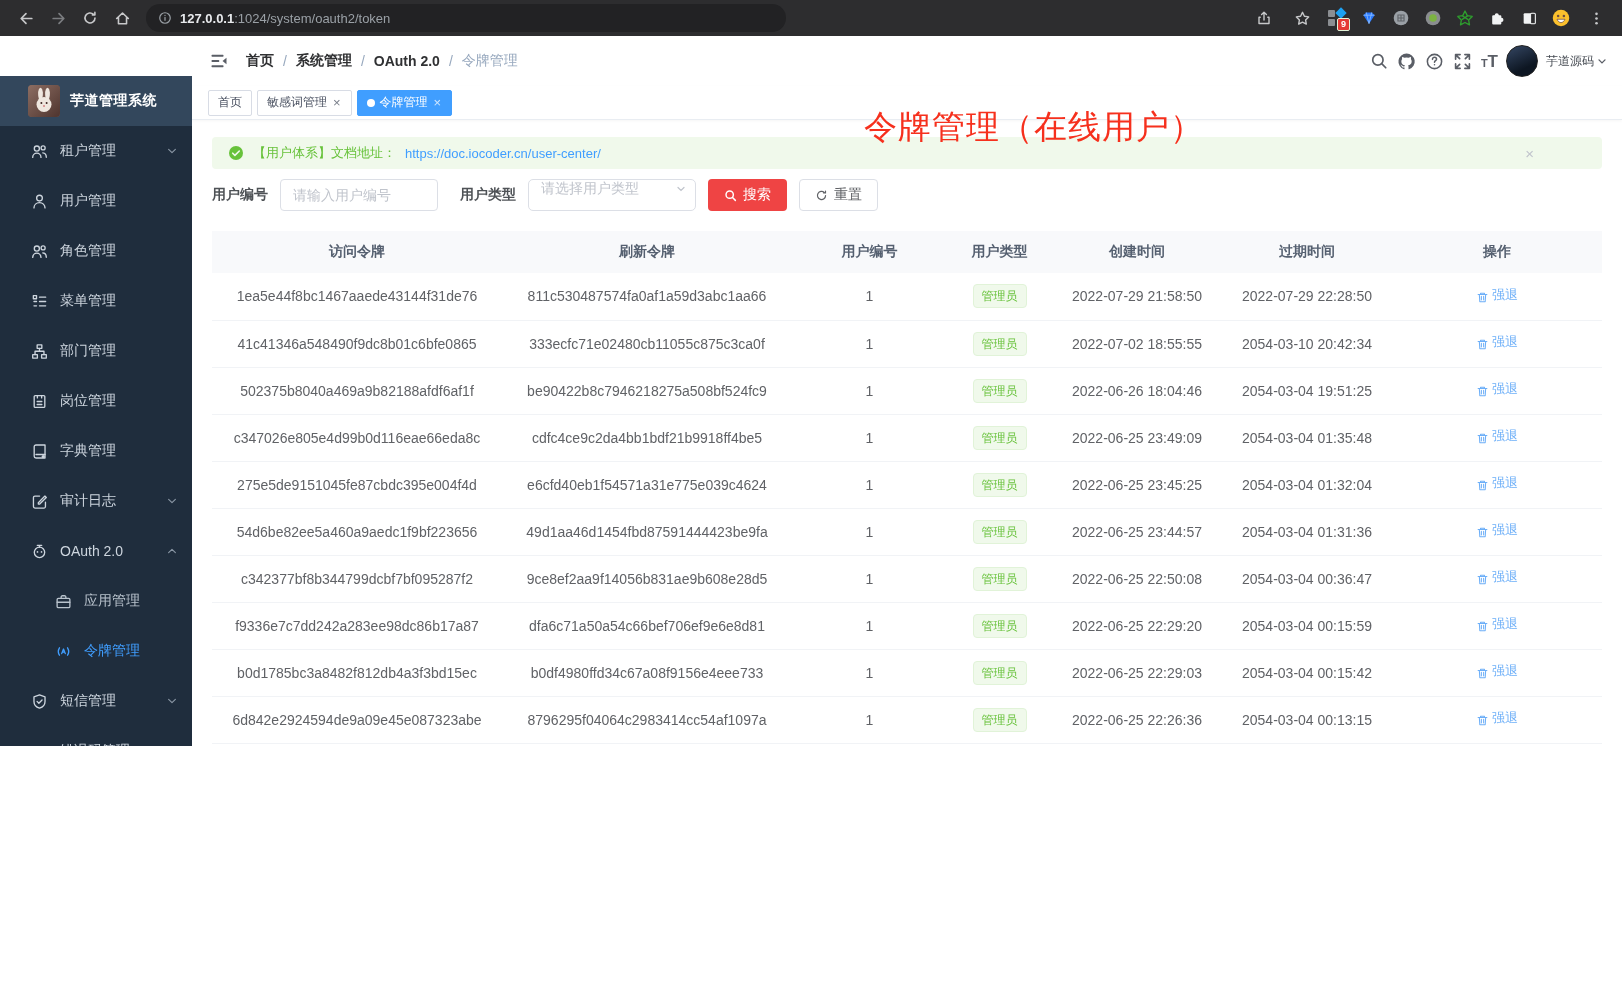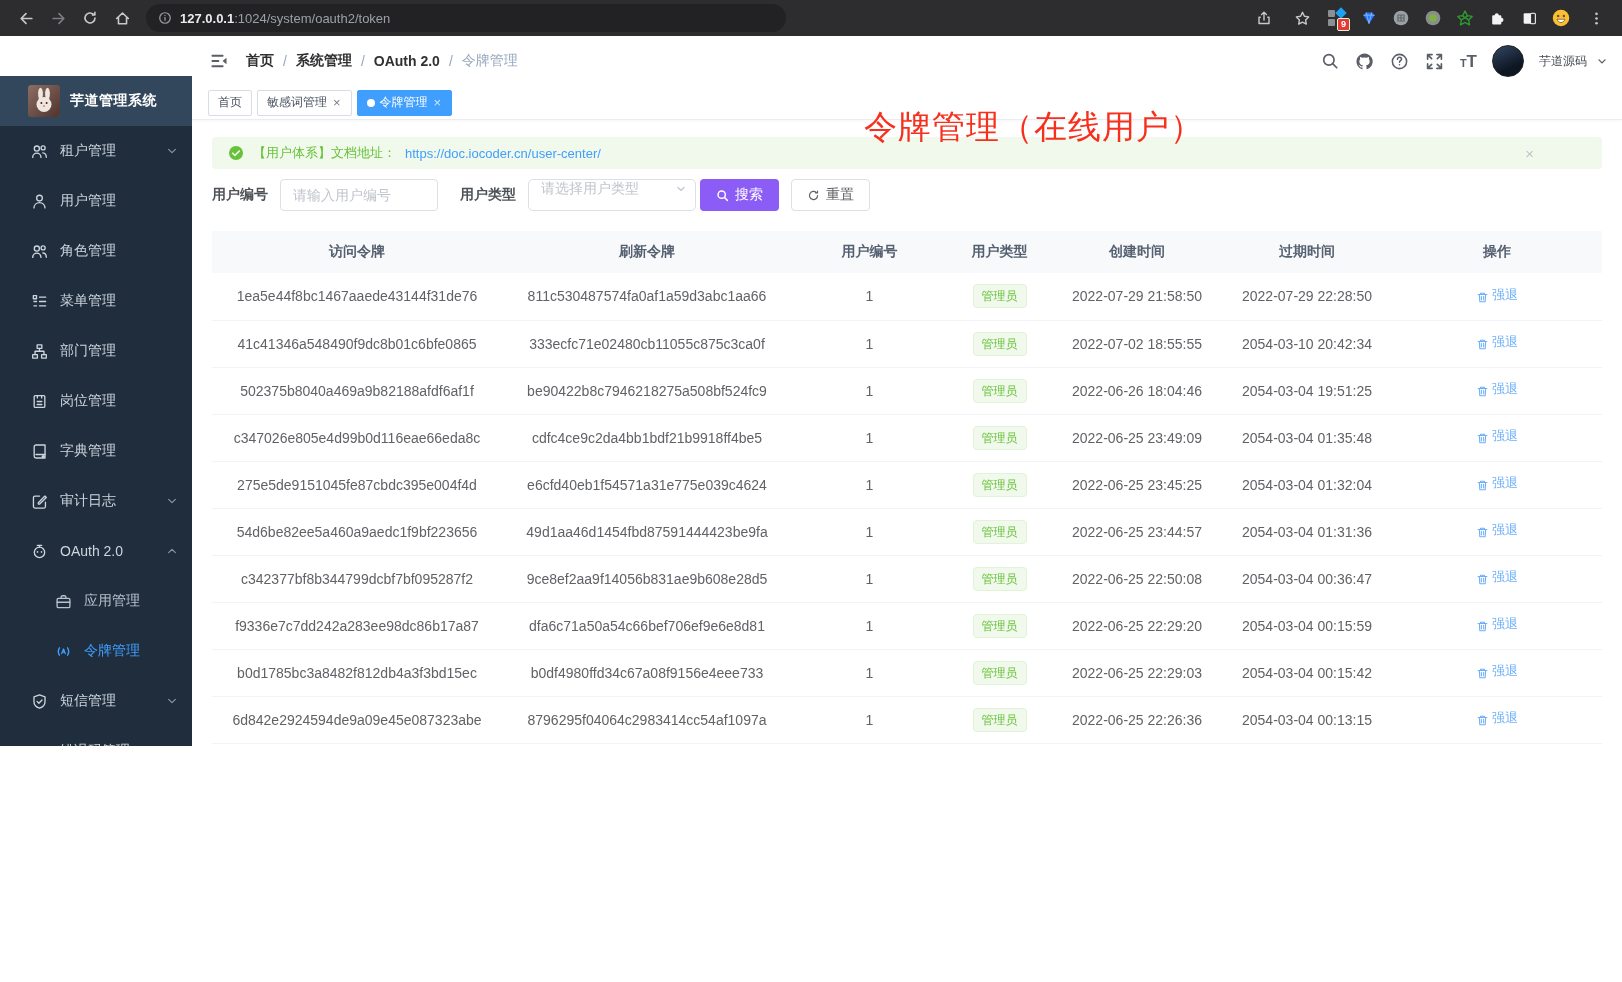--- a/index.html
+++ b/index.html
@@ -40,21 +40,21 @@
 
   .main { flex:1 1 auto; position:relative; background:#fff; min-width:0; }
 
   
   .navbar { height:50px; display:flex; align-items:center; padding:0 14px 0 16px; background:#fff; }
   .hamburger { width:22px; height:22px; color:#5a5e66; display:flex; align-items:center; justify-content:center; cursor:pointer; }
   .breadcrumb { display:flex; align-items:center; gap:9px; margin-left:16px; font-size:14px; }
   .crumb { color:#303133; font-weight:600; }
   .crumb.last { color:#97a8be; font-weight:400; }
   .crumb-sep { color:#97a8be; font-weight:400; }
-  .nav-right { margin-left:auto; display:flex; align-items:center; gap:15px; color:#5a5e66; }
+  .nav-right { margin-left:auto; display:flex; align-items:center; gap:8px; color:#5a5e66; }
   .nicon { width:20px; height:20px; display:flex; align-items:center; justify-content:center; cursor:pointer; }
   .tt-icon { font-weight:600; cursor:pointer; line-height:1; }
   .tt-icon .t1 { font-size:11px; } .tt-icon .t2 { font-size:17px; }
   .avatar { width:32px; height:32px; border-radius:50%; background:linear-gradient(155deg,#2c3c55 15%,#0d1622 70%); border:1px solid #222; cursor:pointer; }
   .user-name { font-size:12px; color:#454a52; cursor:pointer; }
   .caret { color:#5a5e66; display:flex; margin-left:-6px; cursor:pointer; }
 
   
   .tags-bar { height:34px; display:flex; align-items:center; gap:5px; padding:0 16px; background:#fff; border-bottom:1px solid #e9edf2; box-shadow:0 1px 3px rgba(0,0,0,.04); }
   .tag { height:26px; display:inline-flex; align-items:center; gap:5px; padding:0 9px; border:1px solid #d8dce5; background:#fff; color:#495060; font-size:12px; cursor:pointer; border-radius:2px; }
@@ -75,21 +75,21 @@
 
   .filter-row { margin-top:10px; display:flex; align-items:center; }
   .f-label { font-size:14px; font-weight:700; color:#4e5256; margin-right:12px; white-space:nowrap; }
   .f-input { width:158px; height:32px; border:1px solid #dcdfe6; border-radius:4px; padding:0 12px; font-size:14px; color:#606266; font-family:inherit; outline:none; }
   .f-input::placeholder { color:#c0c4cc; }
   .f-gap { width:22px; flex:0 0 auto; }
   .f-select { width:168px; height:32px; border:1px solid #dcdfe6; border-radius:5px; padding:0 8px 12px 12px; display:flex; align-items:center; cursor:pointer; background:#fff; }
   .f-select .ph { color:#c0c4cc; font-size:14px; flex:1; white-space:nowrap; }
   .f-select .sel-arrow { color:#c0c4cc; display:flex; }
   .btn { height:32px; border-radius:4px; font-size:14px; display:inline-flex; align-items:center; gap:6px; padding:0 15px; cursor:pointer; border:1px solid transparent; font-family:inherit; }
-  .btn-primary { background:#8b5cf6; color:#fff; margin-left:4px; }
+  .btn-primary { background:#ef4444; color:#fff; margin-left:12px; }
   .btn-plain { background:#fff; color:#606266; border-color:#dcdfe6; margin-left:12px; }
 
   
   table.grid { width:100%; border-collapse:collapse; margin-top:20px; table-layout:fixed; }
   table.grid th { height:42px; background:#f8f9fb; color:#556070; font-size:14px; font-weight:600; text-align:center; }
   table.grid td { height:47px; text-align:center; font-size:14px; color:#606266; border-bottom:1px solid #f1f3f6; white-space:nowrap; overflow:hidden; }
   .col-access{width:290px} .col-refresh{width:290px} .col-uid{width:155px} .col-utype{width:105px}
   .col-created{width:170px} .col-expires{width:170px} .col-action{width:210px}
   .badge { display:inline-block; background:#f0f9eb; border:1px solid #e1f3d8; color:#67c23a; font-size:12px; line-height:1; padding:5px 8px; border-radius:4px; }
   .act-link { color:#6daff8; font-size:13px; display:inline-flex; align-items:flex-end; gap:3px; cursor:pointer; }

